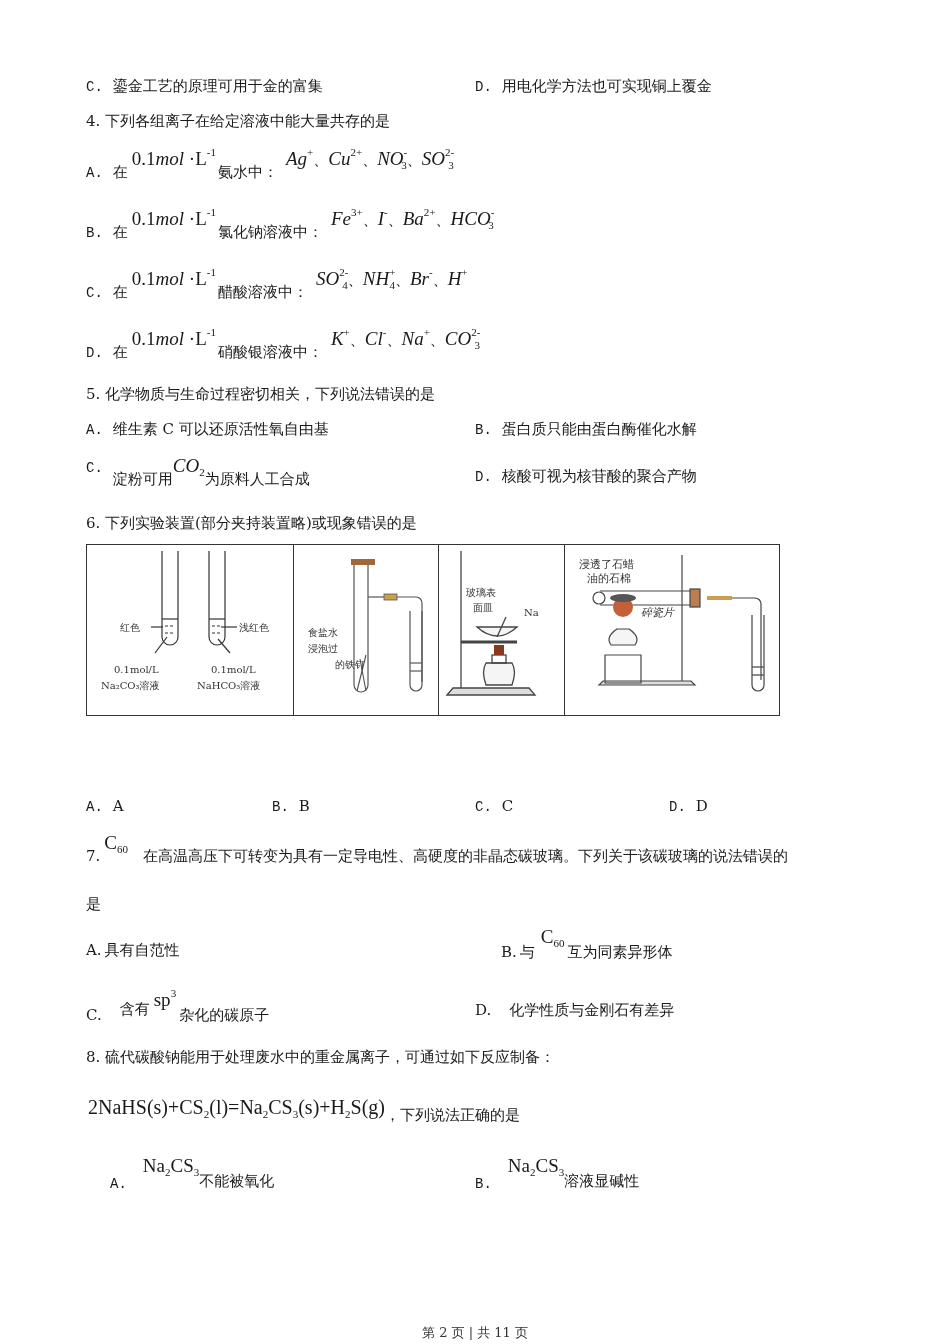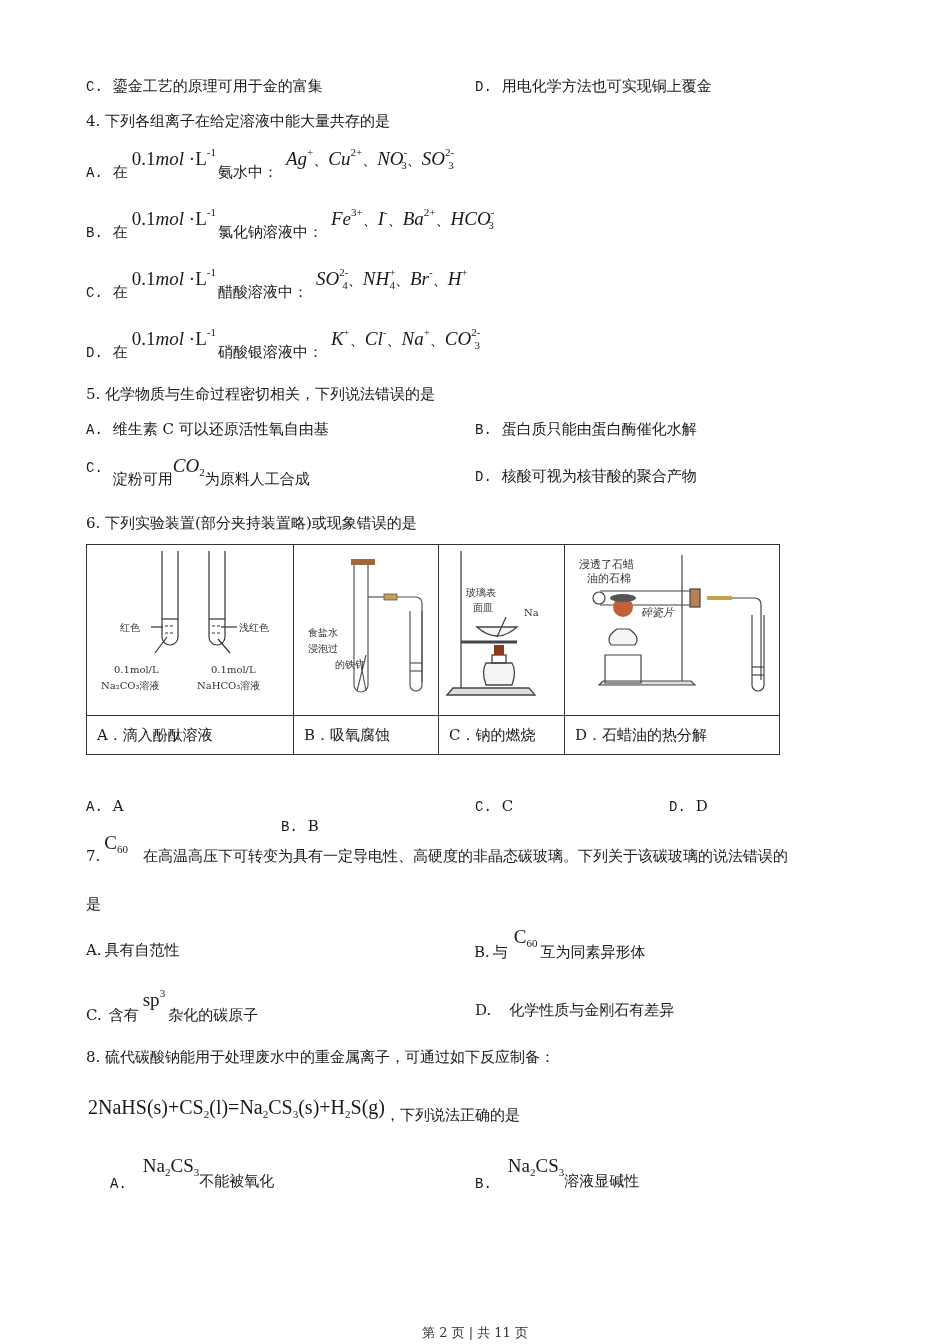--- a/index.html
+++ b/index.html
@@ -146,44 +146,38 @@
           <rect x="142" y="51" width="25" height="4" fill="#c8a050"></rect>
           <ellipse cx="58" cy="62" rx="10" ry="10" fill="#c2603a"></ellipse>
           <ellipse cx="58" cy="53" rx="13" ry="4" fill="#555"></ellipse>
         </svg>
         <div class="fig-txt" style="left:14px;top:12px;font-size:11px;">浸透了石蜡</div>
         <div class="fig-txt" style="left:22px;top:26px;font-size:11px;">油的石棉</div>
         <div class="fig-txt" style="left:76px;top:60px;font-size:11px;font-style:italic;">碎瓷片</div>
       </div>
     </td>
   </tr>
-  <tr>
-    <td class="cell-cap">A．滴入酚酞溶液</td>
-    <td class="cell-cap">B．吸氧腐蚀</td>
-    <td class="cell-cap">C．钠的燃烧</td>
-    <td class="cell-cap">D．石蜡油的热分解</td>
-  </tr>
 </tbody>
   </table>
 
 <div class="abs opt" style="left:86px;top:797px;"><span class="lbl">A.</span><span>A</span></div>
-<div class="abs opt" style="left:281px;top:797px;margin-top:20px;"><span class="lbl">B.</span><span>B</span></div>
+<div class="abs opt" style="left:272px;top:797px;"><span class="lbl">B.</span><span>B</span></div>
 <div class="abs opt" style="left:475px;top:797px;"><span class="lbl">C.</span><span>C</span></div>
 <div class="abs opt" style="left:669px;top:797px;"><span class="lbl">D.</span><span>D</span></div>
 
 <div class="abs q" style="left:86px;top:832px;">
   <span style="position:relative;top:12px;">7.</span><span class="mr" style="margin-left:4px;"><span>C</span><span class="sub">60</span></span><span style="position:relative;top:12px;margin-left:15px;">在高温高压下可转变为具有一定导电性、高硬度的非晶态碳玻璃。下列关于该碳玻璃的说法错误的</span>
 </div>
 <div class="abs q" style="left:86px;top:895px;">是</div>
 <div class="abs opt" style="left:86px;top:941px;"><span>A.</span><span style="margin-left:3px;">具有自范性</span></div>
-<div class="abs opt" style="left:474px;top:926px;text-align:center;">
+<div class="abs opt" style="left:501px;top:926px;text-align:center;">
   <span style="position:relative;top:14px;">B.</span><span style="position:relative;top:14px;margin-left:3px;">与</span><span class="mr" style="margin-left:6px;"><span>C</span><span class="sub">60</span></span><span style="position:relative;top:14px;margin-left:3px;">互为同素异形体</span>
 </div>
 <div class="abs opt" style="left:86px;top:987px;">
-  <span style="position:relative;top:14px;">C.</span><span style="position:relative;top:14px;margin-left:7px;">含有</span><span class="mr" style="margin-left:4px;"><span>sp</span><span class="sup">3</span></span><span style="position:relative;top:14px;margin-left:3px;">杂化的碳原子</span>
+  <span style="position:relative;top:14px;">C.</span><span style="position:relative;top:8px;margin-left:18px;">含有</span><span class="mr" style="margin-left:4px;"><span>sp</span><span class="sup">3</span></span><span style="position:relative;top:14px;margin-left:3px;">杂化的碳原子</span>
 </div>
 <div class="abs opt" style="left:475px;top:1001px;"><span>D.</span><span style="margin-left:18px;">化学性质与金刚石有差异</span></div>
 
 <div class="abs q" style="left:86px;top:1048px;">8. 硫代碳酸钠能用于处理废水中的重金属离子，可通过如下反应制备：</div>
 <div class="abs" style="left:88px;top:1096px;">
   <span class="mr" style="font-size:20px;">2NaHS(s)+CS<span class="sub">2</span>(l)=Na<span class="sub">2</span>CS<span class="sub">3</span>(s)+H<span class="sub">2</span>S(g)</span><span class="q" style="position:relative;top:6px;">，下列说法正确的是</span>
 </div>
 <div class="abs opt" style="left:86px;top:1155px;margin-left:24px;">
   <span class="lbl" style="position:relative;top:16px;">A.</span><span class="mr" style="margin-left:6px;">Na<span class="sub">2</span>CS<span class="sub">3</span></span><span style="position:relative;top:14px;">不能被氧化</span>
 </div>

